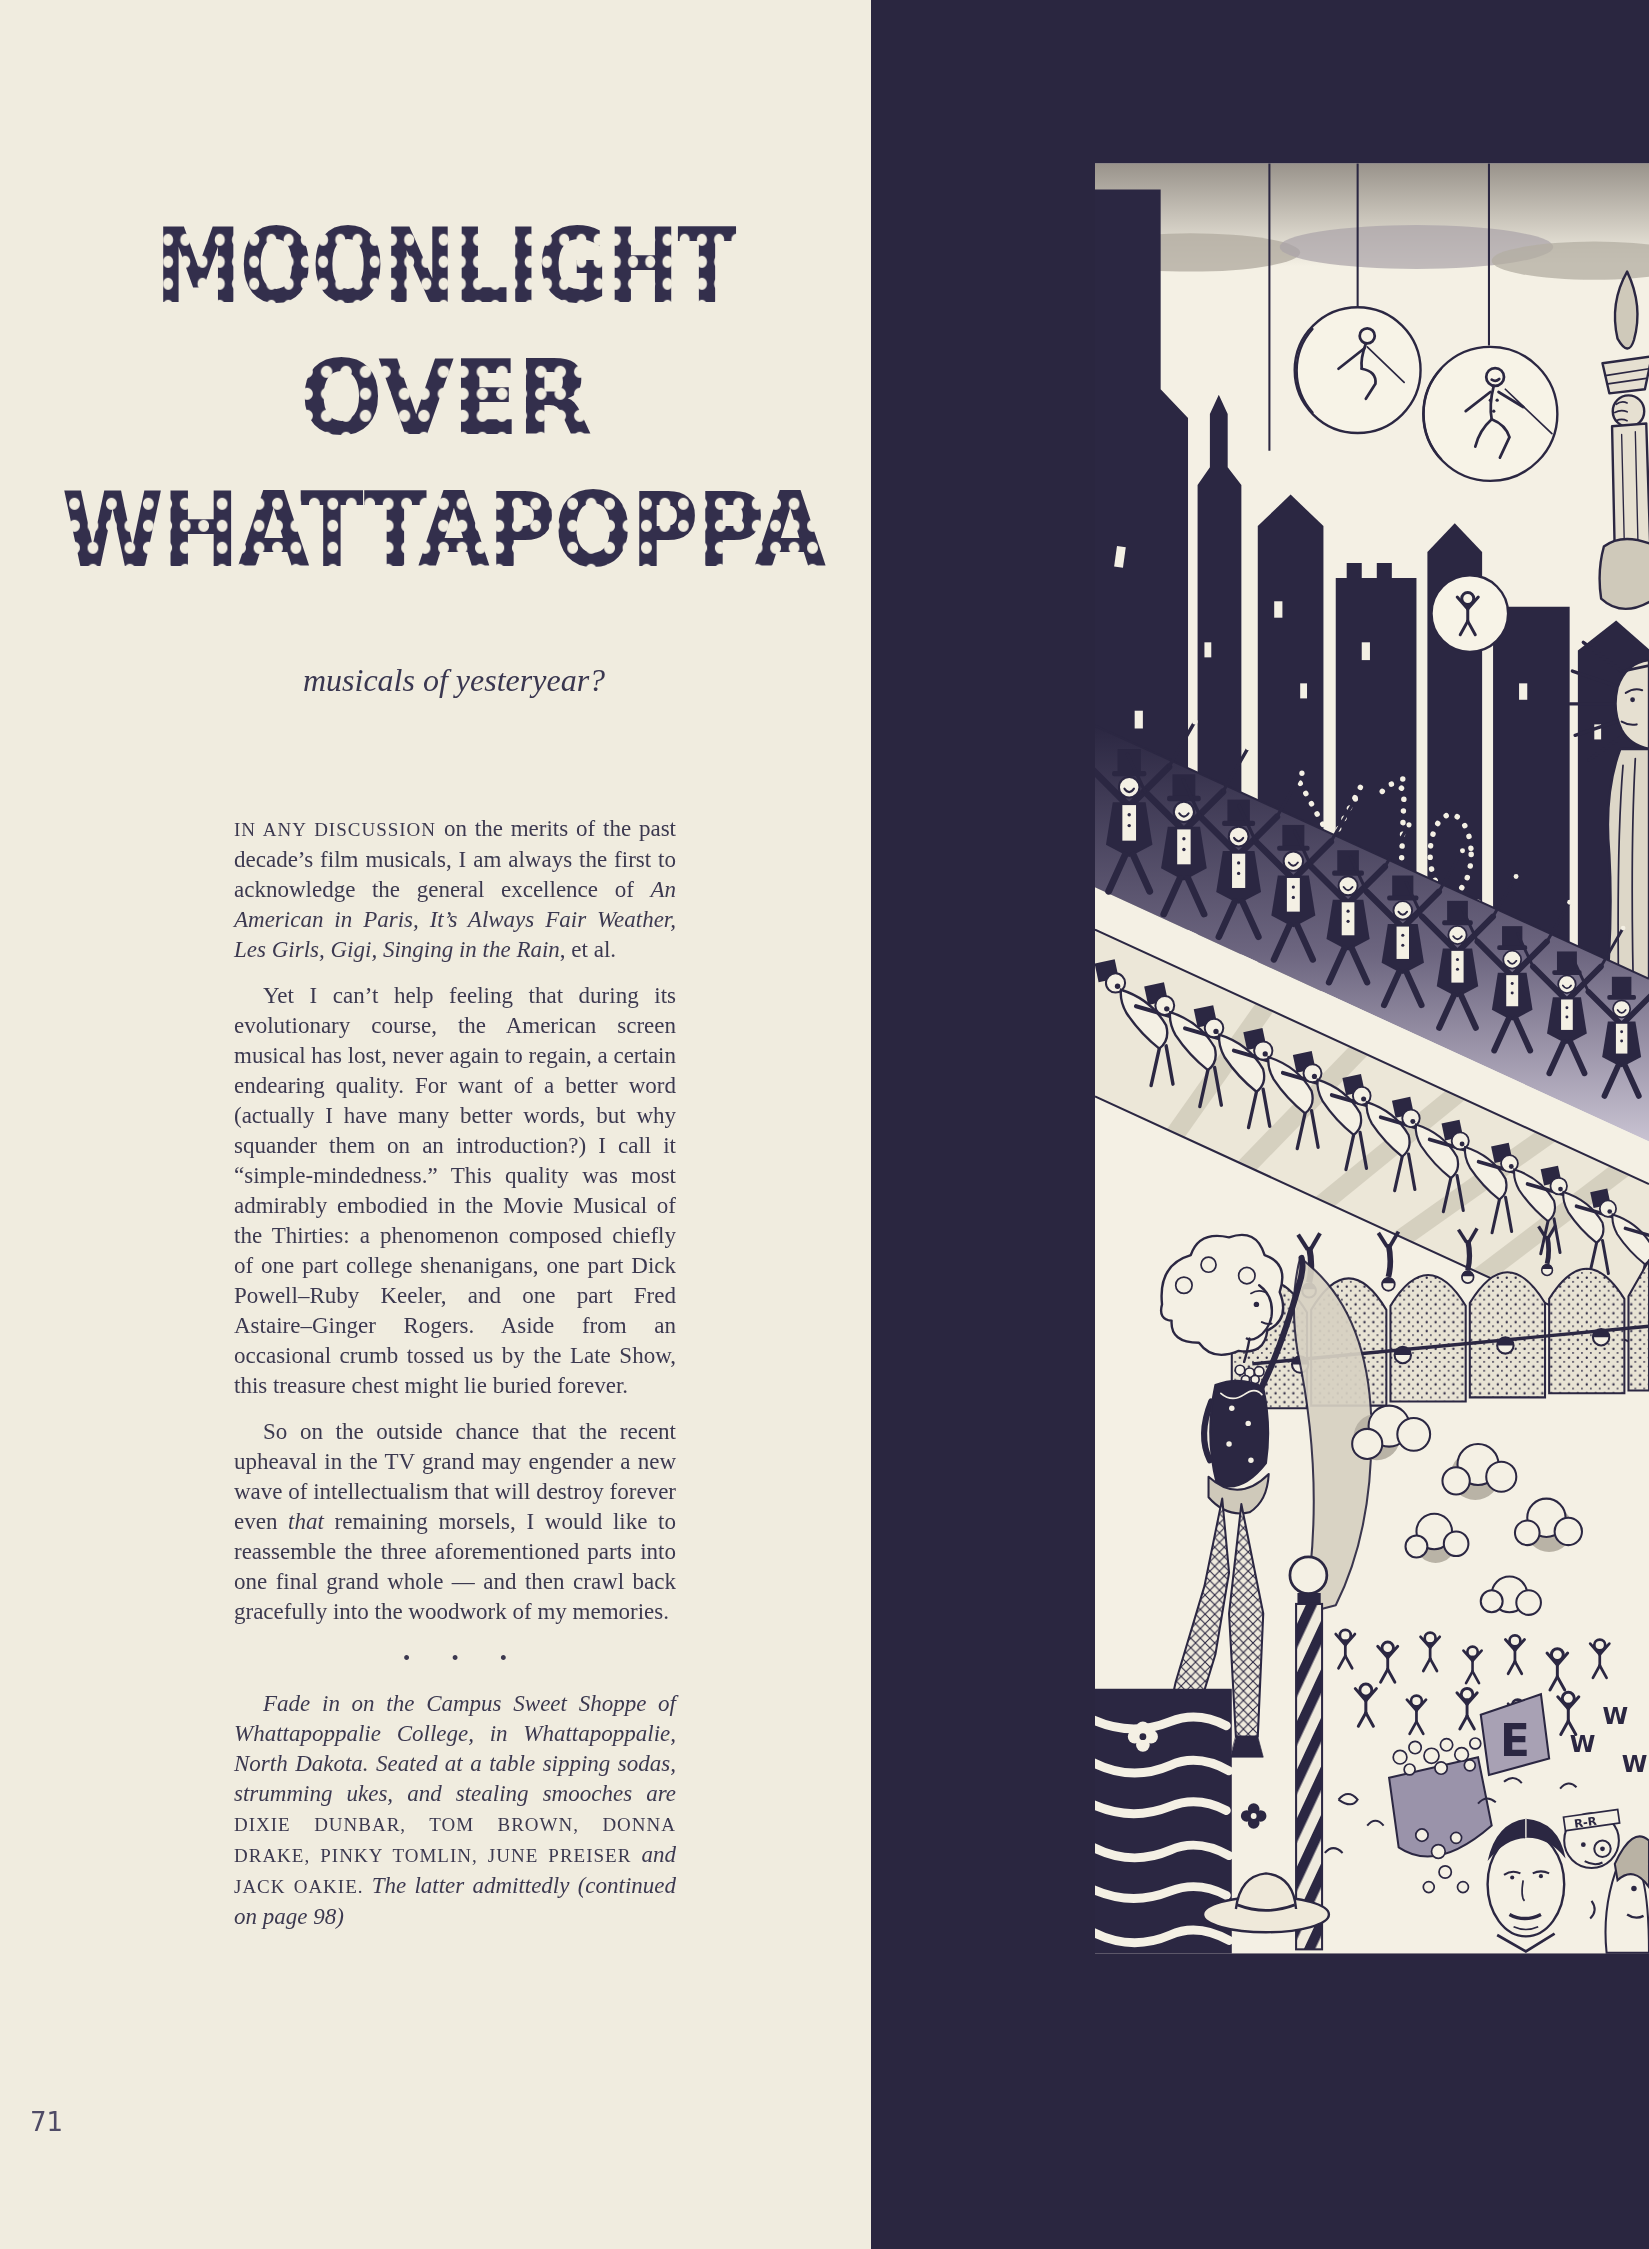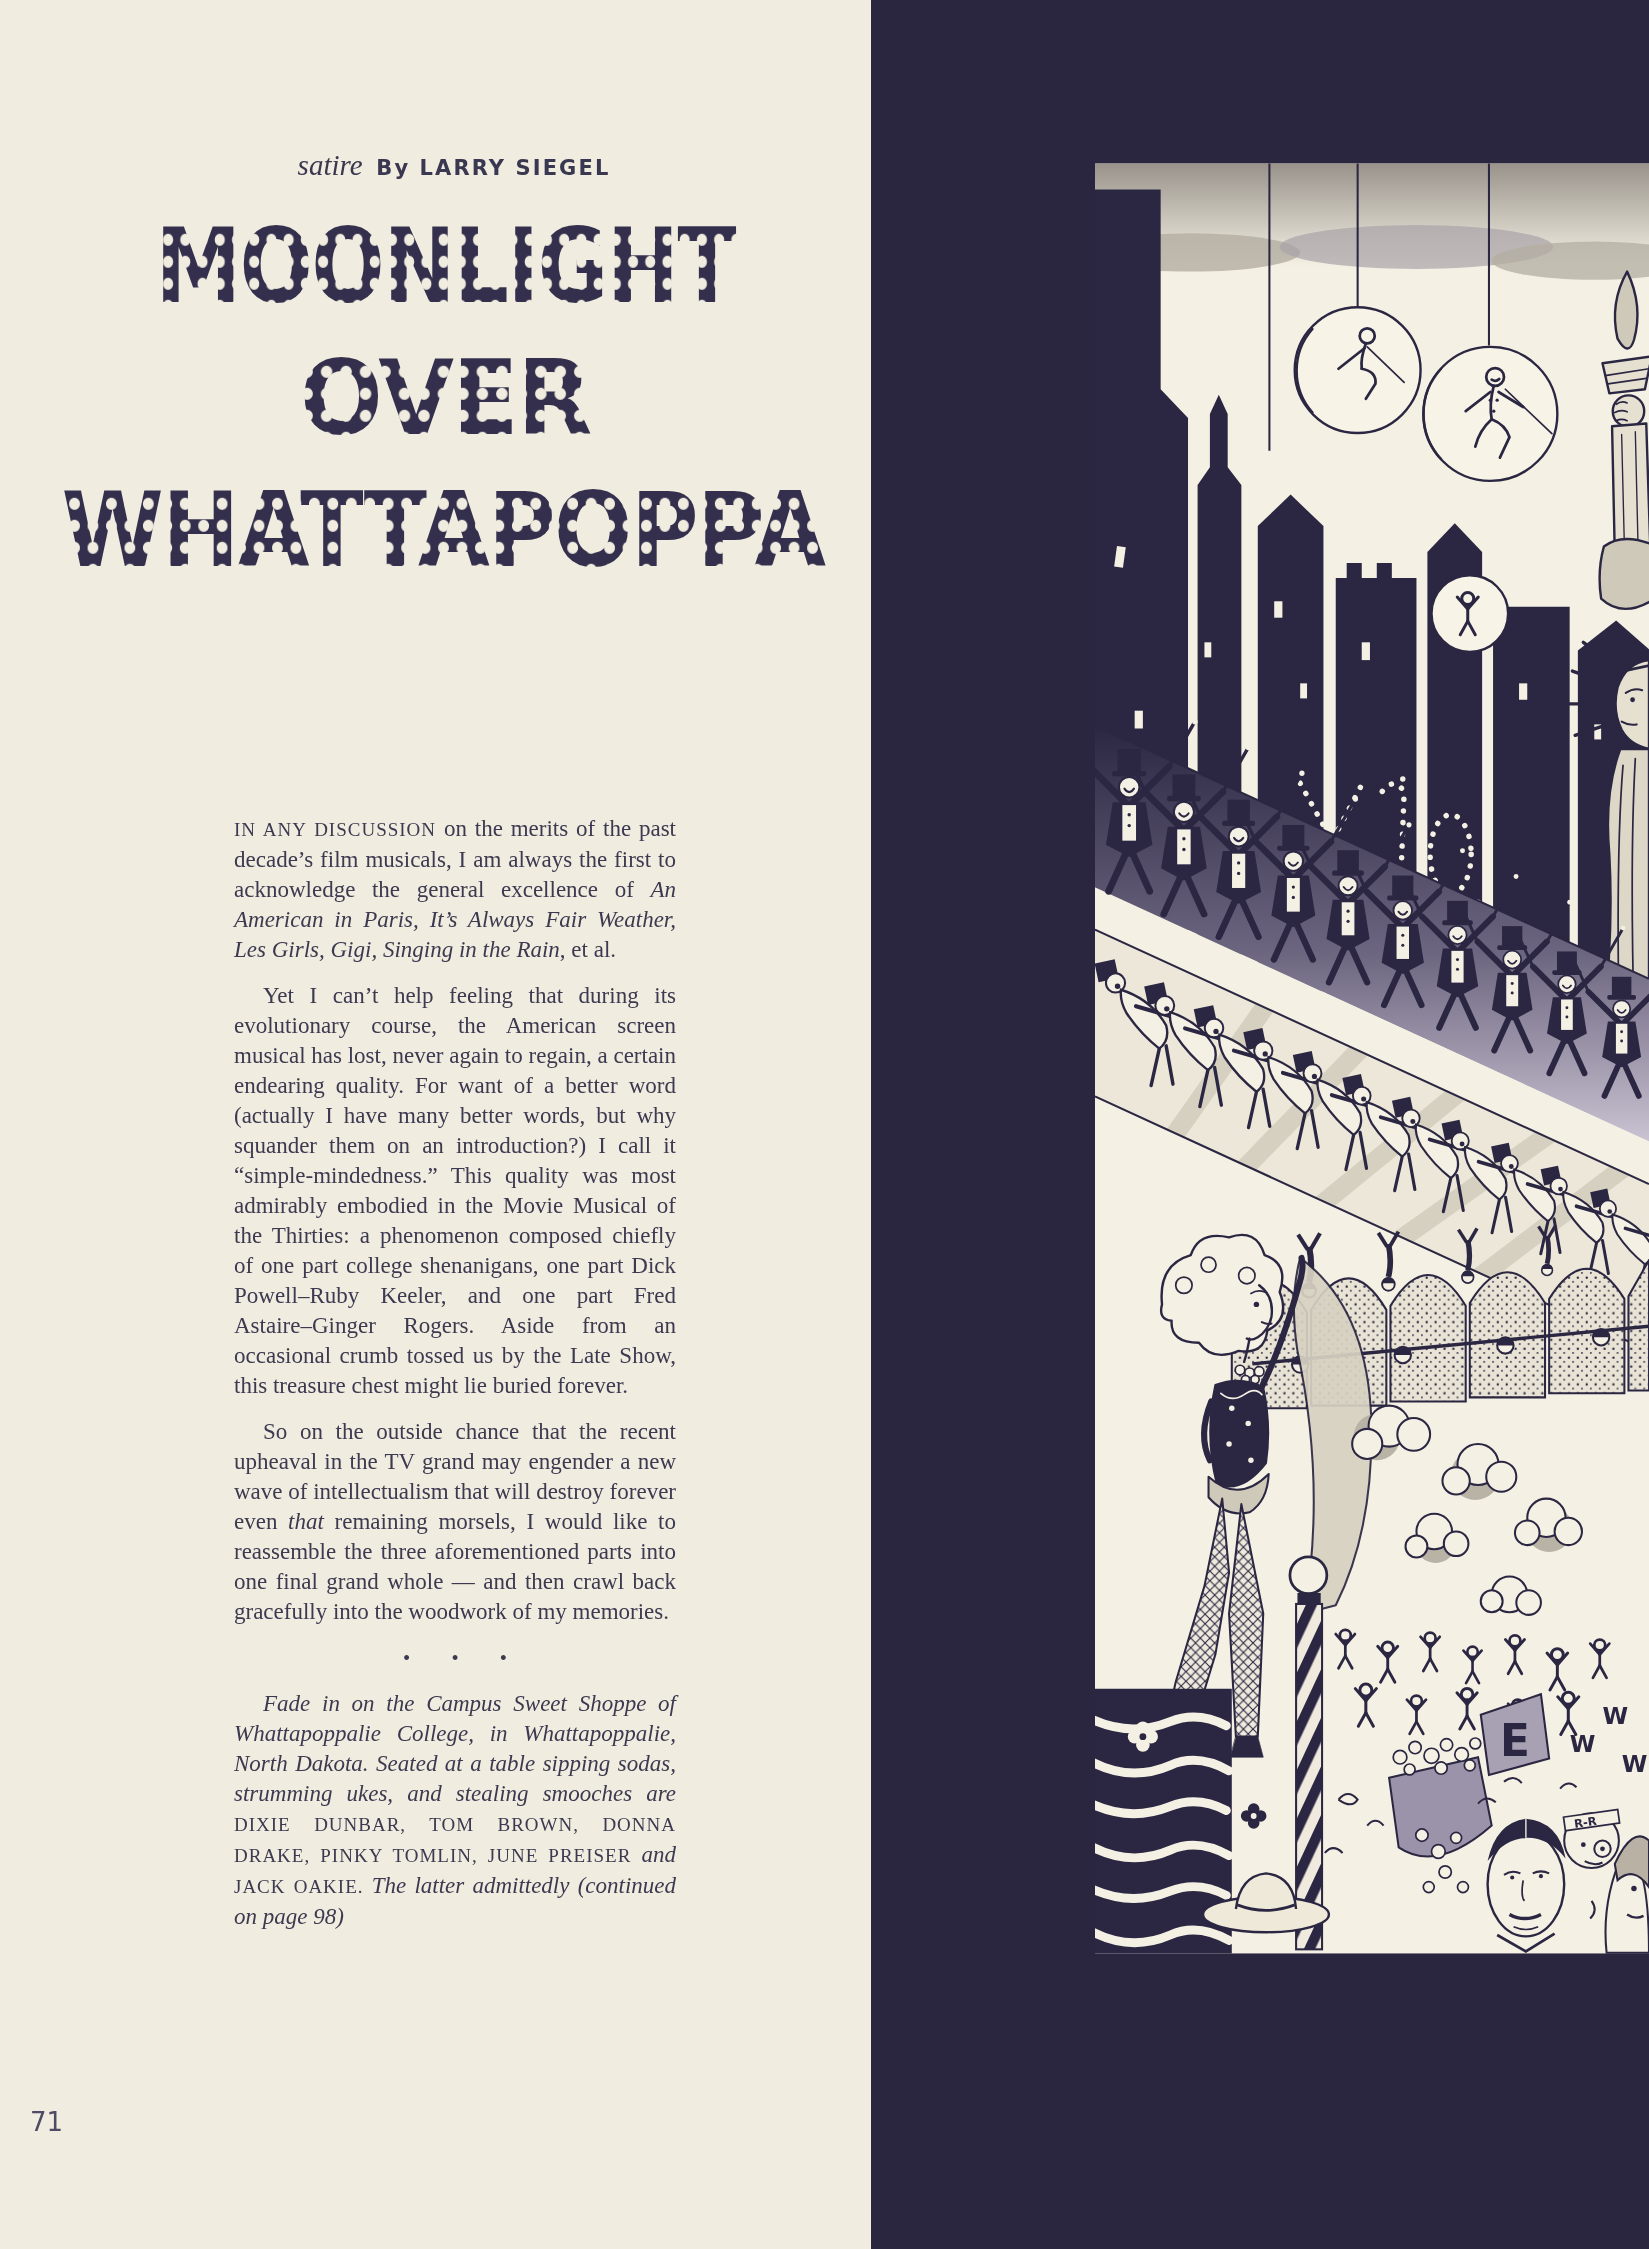--- a/index.html
+++ b/index.html
@@ -46,31 +46,29 @@
   .pagenum{position:absolute;left:30px;top:2107px;font-family:"DejaVu Sans",sans-serif;
            font-size:26px;color:#4f4b66;}
 </style>
 </head>
 <body>
 
 <div class="page">
 
   <div class="dark-field"></div>
 
-  <div class="byline">
-    <span class="satire">satire</span><span class="author">By LARRY SIEGEL</span>
-  </div>
 
   <div class="title">
     <span class="line t1 dotted">MOONLIGHT</span>
     <span class="line t2 dotted">OVER</span>
     <span class="line t3 dotted">WHATTAPOPPALIE</span>
   </div>
 
   <div class="subtitle">
+    <div>musicals of yesteryear?</div>
   </div>
 
   <div class="body-col">
       <p class="noindent"><span class="sc">IN ANY DISCUSSION</span><span> on the merits of the past decade’s film musicals, I am always the first to acknowledge the general excellence of </span><span class="it">An American in Paris, It’s Always Fair Weather, Les Girls, Gigi, Singing in the Rain</span><span>, et al.</span></p>
       <p><span>Yet I can’t help feeling that during its evolutionary course, the American screen musical has lost, never again to regain, a certain endearing quality. For want of a better word (actually I have many better words, but why squander them on an introduction?) I call it “simple-mindedness.” This quality was most admirably embodied in the Movie Musical of the Thirties: a phenomenon composed chiefly of one part college shenanigans, one part Dick Powell–Ruby Keeler, and one part Fred Astaire–Ginger Rogers. Aside from an occasional crumb tossed us by the Late Show, this treasure chest might lie buried forever.</span></p>
       <p><span>So on the outside chance that the recent upheaval in the TV grand may engender a new wave of intellectualism that will destroy forever even </span><span class="it">that</span><span> remaining morsels, I would like to reassemble the three aforementioned parts into one final grand whole — and then crawl back gracefully into the woodwork of my memories.</span></p>
       <p class="sep noindent">• • •</p>
       <p><span class="it">Fade in on the Campus Sweet Shoppe of Whattapoppalie College, in Whattapoppalie, North Dakota. Seated at a table sipping sodas, strumming ukes, and stealing smooches are </span><span class="sc">DIXIE DUNBAR, TOM BROWN, DONNA DRAKE, PINKY TOMLIN, JUNE PREISER</span><span class="it"> and </span><span class="sc">JACK OAKIE.</span><span class="it"> The latter admittedly  (continued on page 98)</span></p>
     </div>
 

